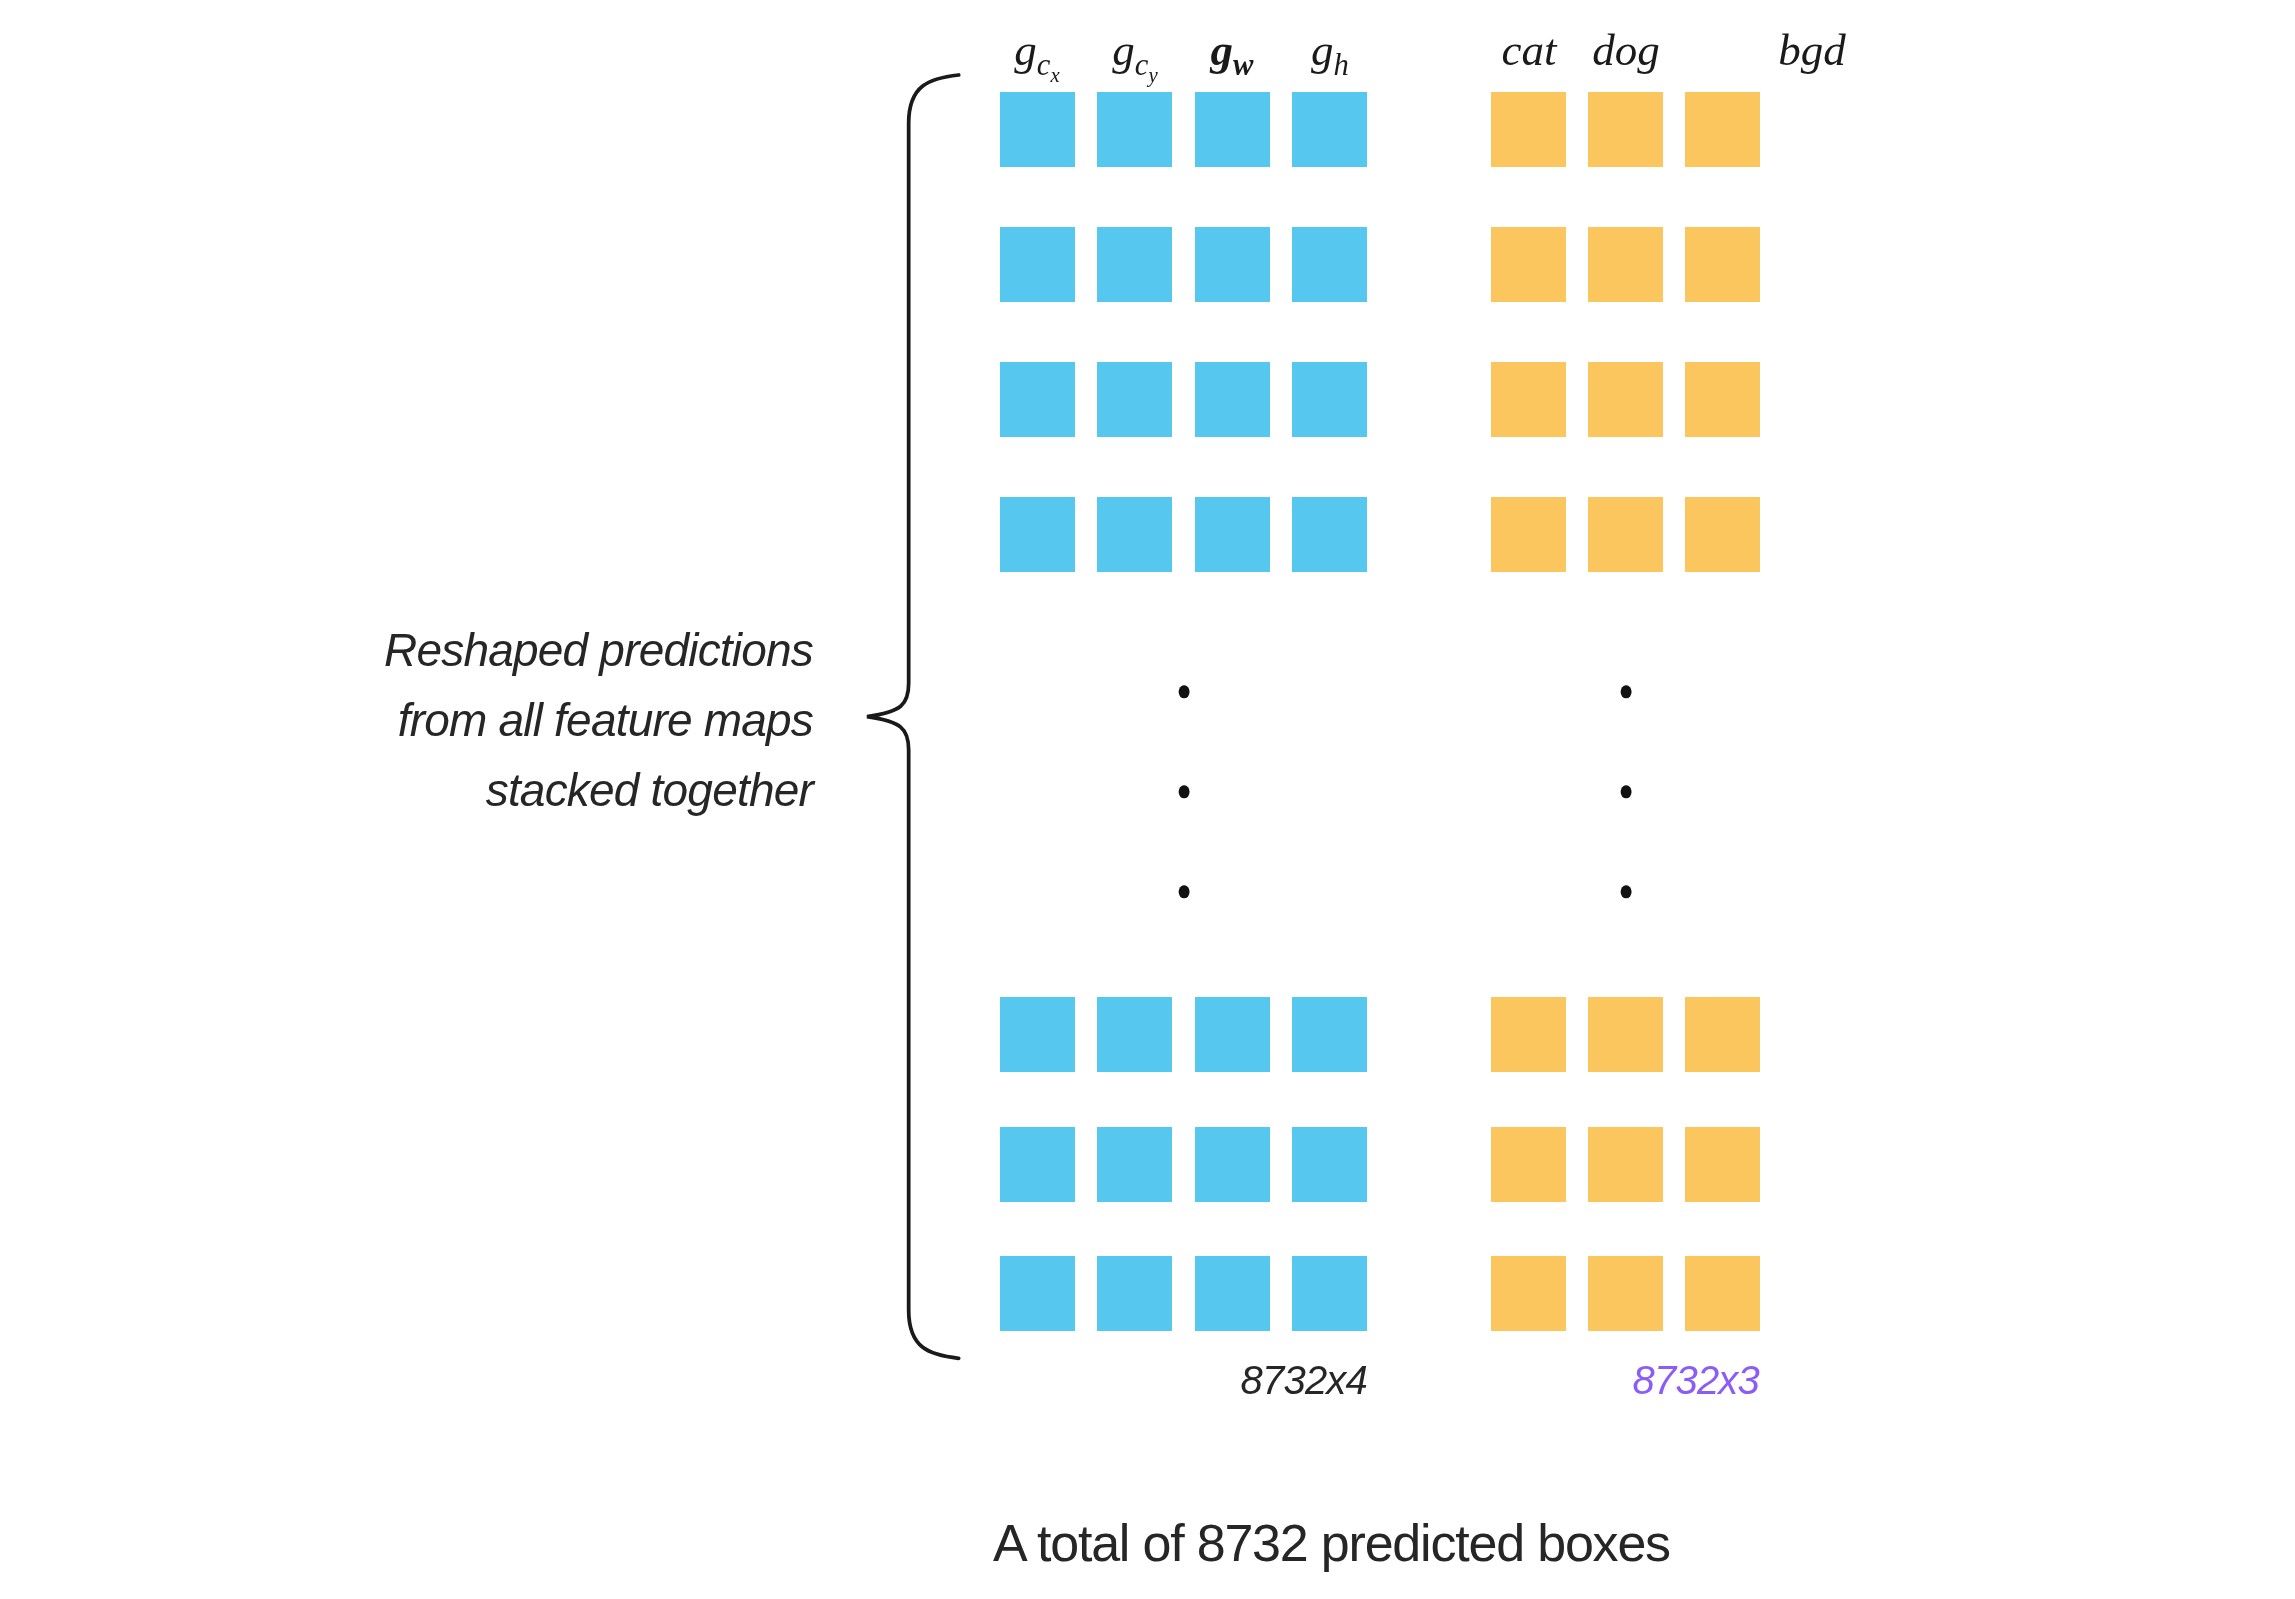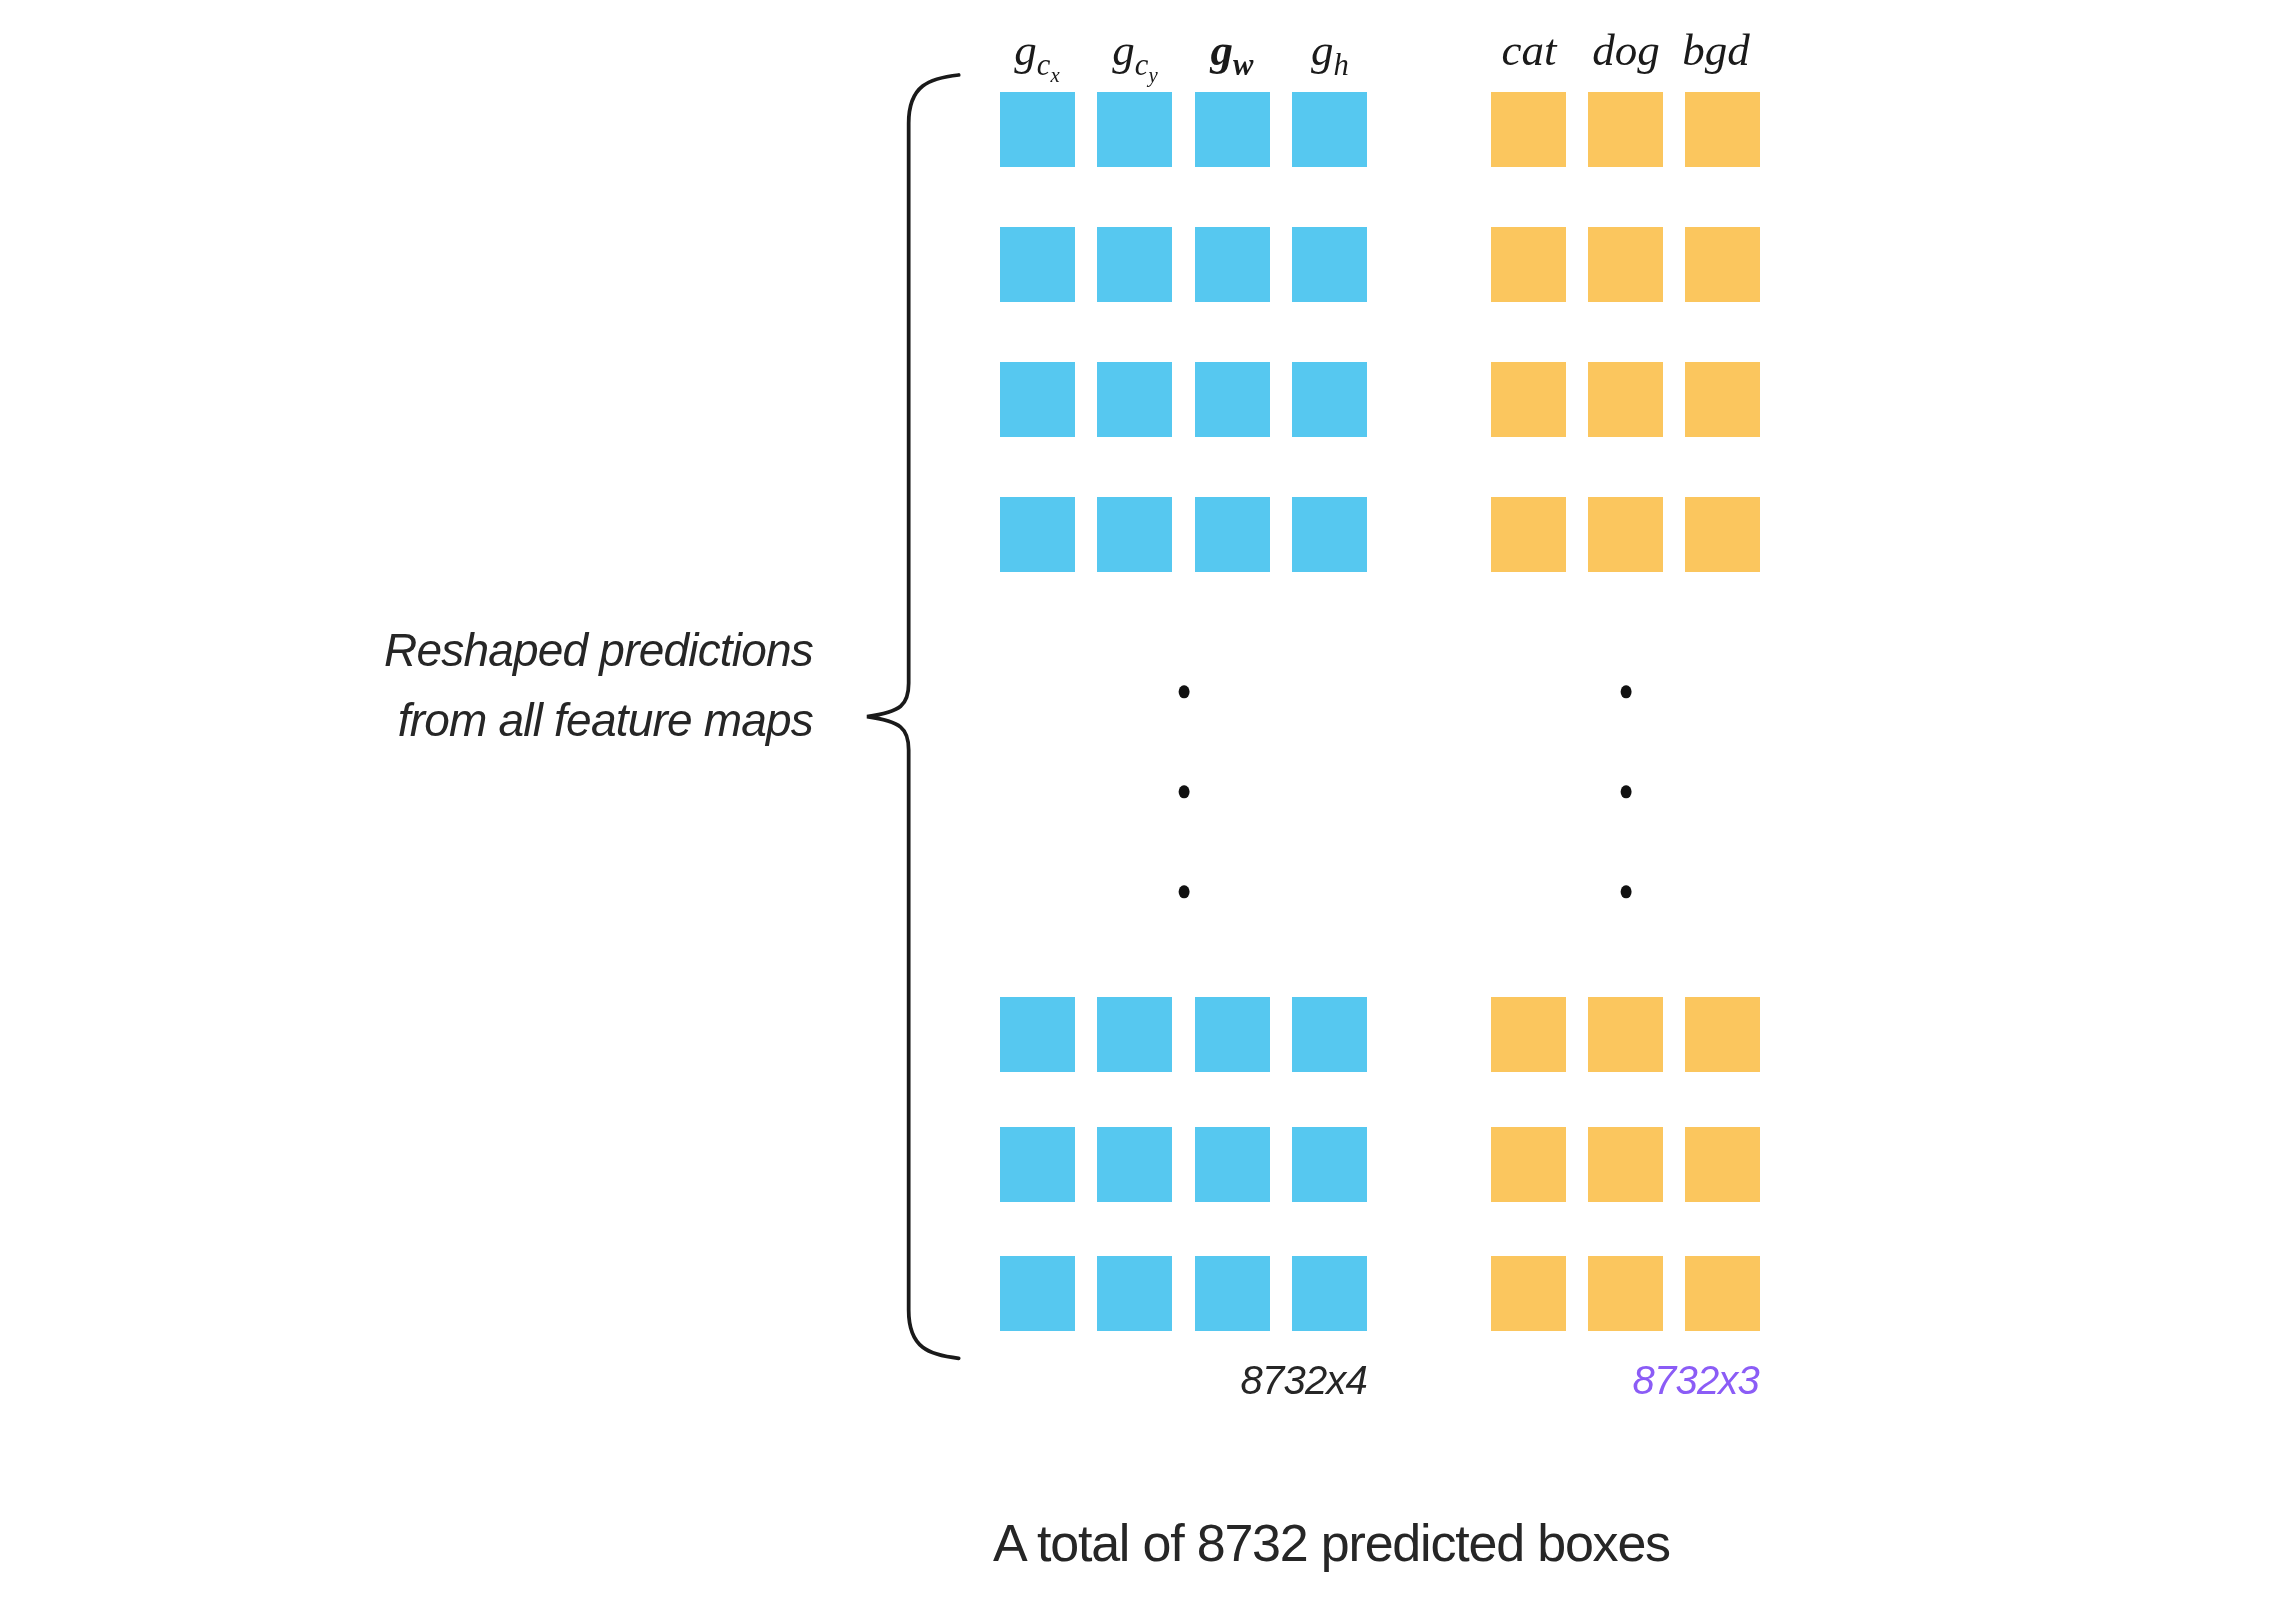--- a/index.html
+++ b/index.html
@@ -86,20 +86,21 @@
   }
 </style>
 </head>
 <body>
 
 <div id="canvas" style="background: rgb(255, 255, 255);">
 
   <div id="annotation" style="color: rgb(38, 38, 38);">
     <div>Reshaped predictions</div>
     <div>from all feature maps</div>
+    <div>stacked together</div>
   </div>
 
   <svg id="brace-svg" width="117" height="1300" viewBox="0 0 140 1560">
     <path d="M135,12 C100,16 75,24 75,70 L75,742 C75,768 66,776 25,782 C66,788 75,796 75,822 L75,1494 C75,1540 100,1548 135,1552" fill="none" stroke="#1A1A1A" stroke-width="4.5" stroke-linecap="round"></path>
   </svg>
 
   <div id="loc-size-label" class="size-label" style="color: rgb(38, 38, 38);">8732x4</div>
   <div id="cls-size-label" class="size-label" style="color: #8b5cf6;">8732x3</div>
 
   <div id="caption" style="color: rgb(38, 38, 38);">A total of 8732 predicted boxes</div>
@@ -134,21 +135,21 @@
     <div class="cell" style="left: 1292px; top: 1127px; width: 75px; height: 75px; background: rgb(86, 200, 240);"></div>
     <div class="cell" style="left: 1000px; top: 1256px; width: 75px; height: 75px; background: rgb(86, 200, 240);"></div>
     <div class="cell" style="left: 1097px; top: 1256px; width: 75px; height: 75px; background: rgb(86, 200, 240);"></div>
     <div class="cell" style="left: 1195px; top: 1256px; width: 75px; height: 75px; background: rgb(86, 200, 240);"></div>
     <div class="cell" style="left: 1292px; top: 1256px; width: 75px; height: 75px; background: rgb(86, 200, 240);"></div>
     <div class="dot" style="left: 1184px; top: 692px; background: rgb(17, 17, 17);"></div>
     <div class="dot" style="left: 1184px; top: 792px; background: rgb(17, 17, 17);"></div>
     <div class="dot" style="left: 1184px; top: 892px; background: rgb(17, 17, 17);"></div>
     <div class="hdr" style="left: 1529px; top: 28px;">cat</div>
     <div class="hdr" style="left: 1626px; top: 28px;">dog</div>
-    <div class="hdr" style="left: 1716px; top: 28px;">bgd</div>
+    <div class="hdr" style="left: 1812px; top: 28px;">bgd</div>
     <div class="cell" style="left: 1491px; top: 92px; width: 75px; height: 75px; background: rgb(251, 198, 94);"></div>
     <div class="cell" style="left: 1588px; top: 92px; width: 75px; height: 75px; background: rgb(251, 198, 94);"></div>
     <div class="cell" style="left: 1685px; top: 92px; width: 75px; height: 75px; background: rgb(251, 198, 94);"></div>
     <div class="cell" style="left: 1491px; top: 227px; width: 75px; height: 75px; background: rgb(251, 198, 94);"></div>
     <div class="cell" style="left: 1588px; top: 227px; width: 75px; height: 75px; background: rgb(251, 198, 94);"></div>
     <div class="cell" style="left: 1685px; top: 227px; width: 75px; height: 75px; background: rgb(251, 198, 94);"></div>
     <div class="cell" style="left: 1491px; top: 362px; width: 75px; height: 75px; background: rgb(251, 198, 94);"></div>
     <div class="cell" style="left: 1588px; top: 362px; width: 75px; height: 75px; background: rgb(251, 198, 94);"></div>
     <div class="cell" style="left: 1685px; top: 362px; width: 75px; height: 75px; background: rgb(251, 198, 94);"></div>
     <div class="cell" style="left: 1491px; top: 497px; width: 75px; height: 75px; background: rgb(251, 198, 94);"></div>

